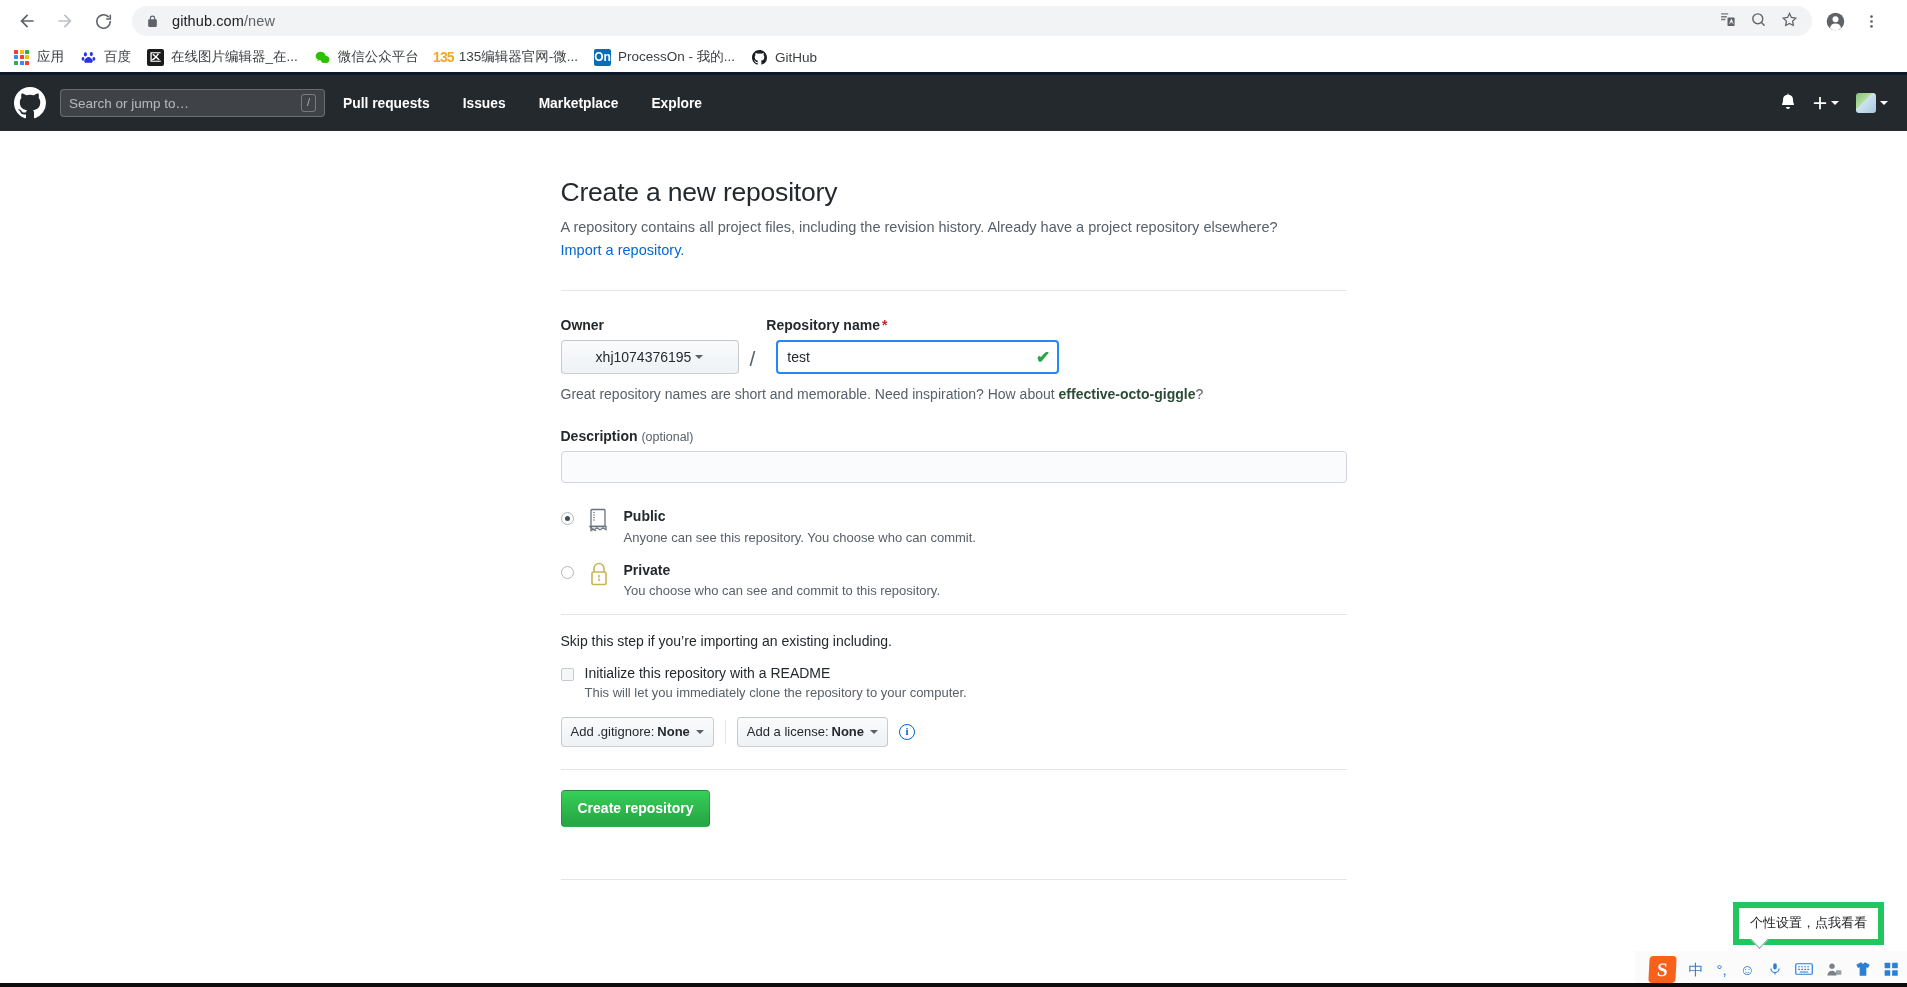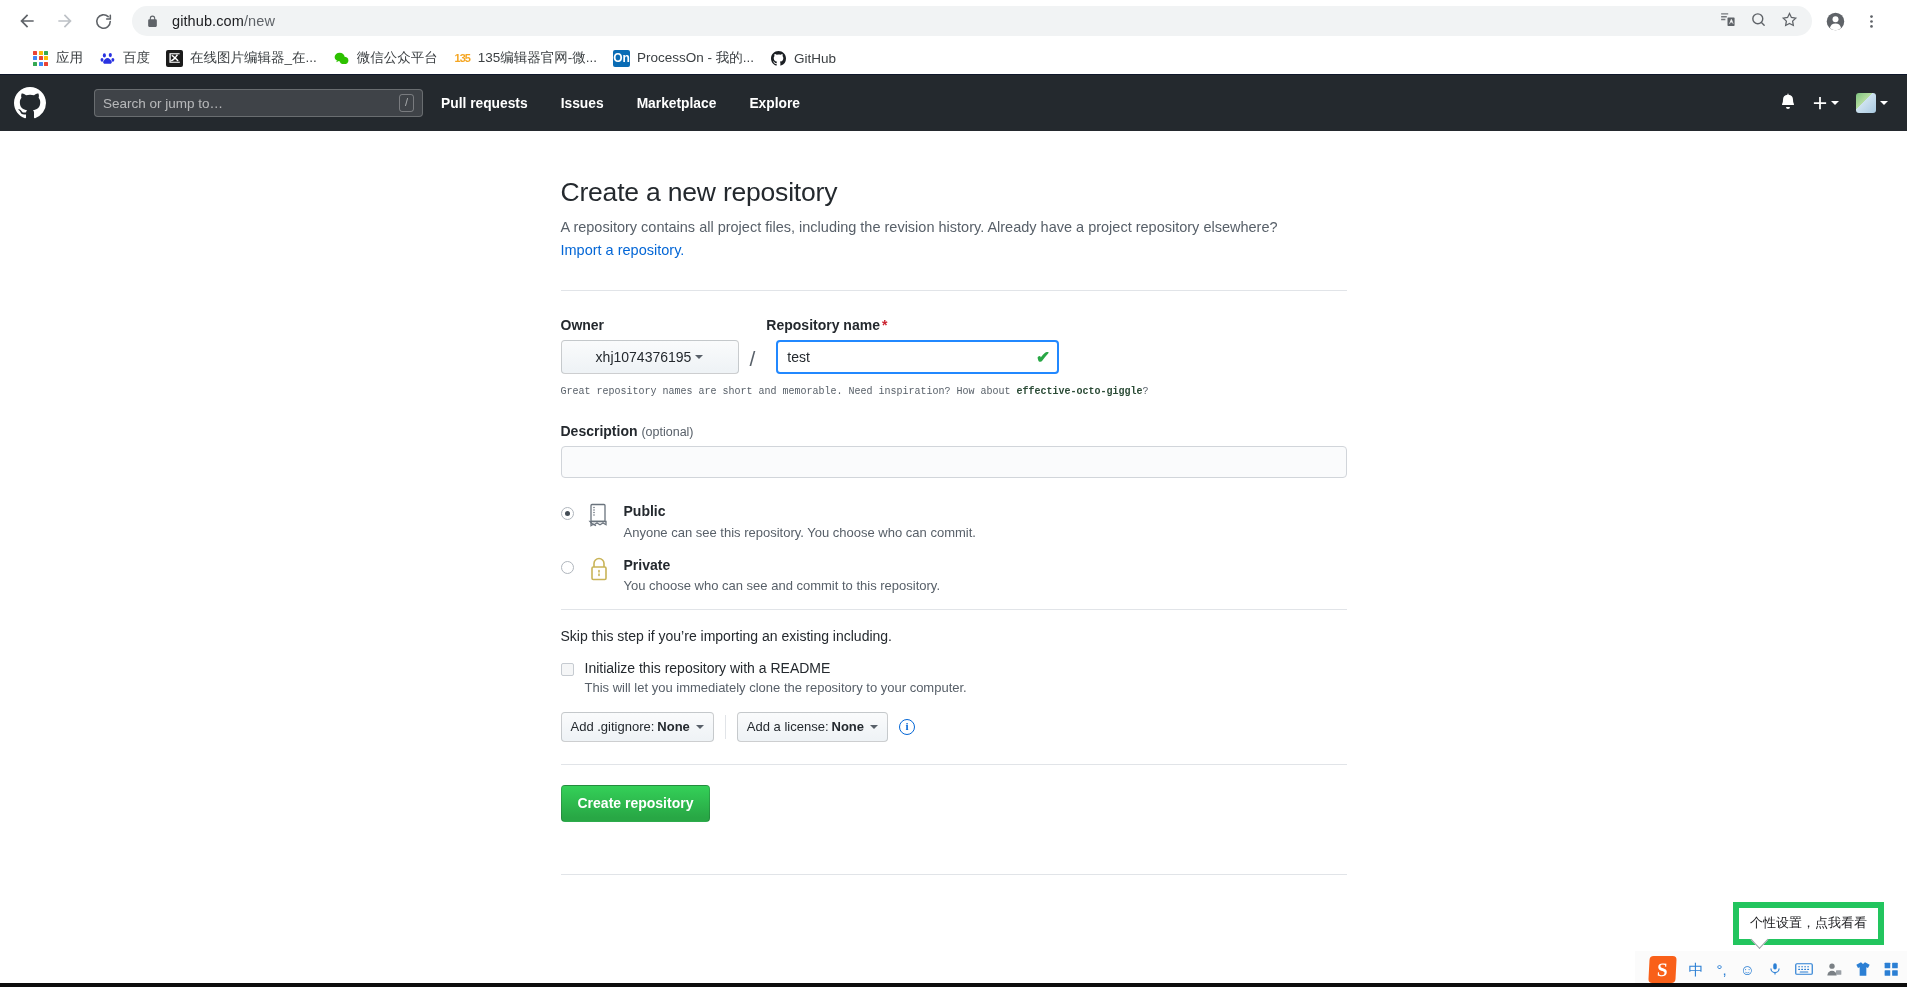--- a/index.html
+++ b/index.html
@@ -69,22 +69,22 @@
     width: 30px; height: 30px;
     display: flex; align-items: center; justify-content: center;
     color: #5f6368;
   }
 
   
   .bookmarks {
     height: 33px;
     display: flex;
     align-items: center;
-    padding: 0 24px;
-    border-bottom: 1px solid #0f172a;
+    padding: 0 5px;
+    border-bottom: 3px solid #0f172a;
     background: #ffffff;
   }
   .bm {
     display: flex;
     align-items: center;
     height: 26px;
     padding: 0 8px;
     border-radius: 4px;
     font-size: 13.5px;
     color: #3c4043;
@@ -114,30 +114,29 @@
   .gh-header {
     background: #24292e;
     height: 56px;
     display: flex;
     align-items: center;
     padding: 0 19px 0 14px;
     position: relative;
   }
   .gh-logo { color: #fff; margin-right: 14px; display: flex; }
   .gh-search {
-    width: 329px;
+    width: 265px;
     height: 28px;
     background: rgba(255,255,255,.125);
     border: 1px solid rgba(255,255,255,.22);
     border-radius: 4px;
     display: flex;
     align-items: center;
     padding: 0 8px;
     position: relative;
-    margin-left: 34px;
   }
   .gh-search .ph {
     font-size: 13.5px;
     color: rgba(255,255,255,.62);
   }
   .slash-key {
     margin-left: auto;
     border: 1px solid rgba(255,255,255,.3);
     border-radius: 3px;
     color: rgba(255,255,255,.55);
@@ -269,23 +268,22 @@
     position: absolute;
     right: 9px; top: 50%;
     transform: translateY(-50%);
     color: #28a745;
     font-size: 17px;
     font-weight: bold;
     line-height: 1;
   }
   .hint {
     margin-top: 12px;
-    font-size: 10px;
+    font-size: 14px;
     color: #586069;
-    font-family: Liberation Mono, monospace;
   }
   .hint b { color: #2b4b36; font-weight: 600; }
 
   .desc-block { margin-top: 26px; }
   .desc-input {
     width: 100%;
     height: 32px;
     border: 1px solid #d1d5da;
     border-radius: 4px;
     background: #fafbfc;
@@ -581,21 +579,21 @@
         <svg width="15" height="15" viewBox="0 0 24 24" fill="#2dc100">
             <ellipse cx="9" cy="9.5" rx="8" ry="6.8"></ellipse>
             <path d="M5 15l-1.6 3 3.6-1.7z"></path>
             <ellipse cx="16" cy="15" rx="7" ry="5.8" fill="#2dc100"></ellipse>
           </svg>
       </span>
       <span class="bm-label">微信公众平台</span>
     </div>
 
     <div class="bm">
-      <span class="bm-ico" style="color:#f5a623;font-weight:bold;font-size:11px;letter-spacing:-1px;">135</span>
+      <span class="bm-ico" style="color:#f5a623;font-weight:bold;font-size:14px;letter-spacing:-1px;">135</span>
       <span class="bm-label">135编辑器官网-微...</span>
     </div>
 
     <div class="bm">
       <span class="bm-ico" style="background:#0a6cb5;color:#fff;font-weight:bold;font-size:12px;">On</span>
       <span class="bm-label">ProcessOn - 我的...</span>
     </div>
 
     <div class="bm">
       <span class="bm-ico">

